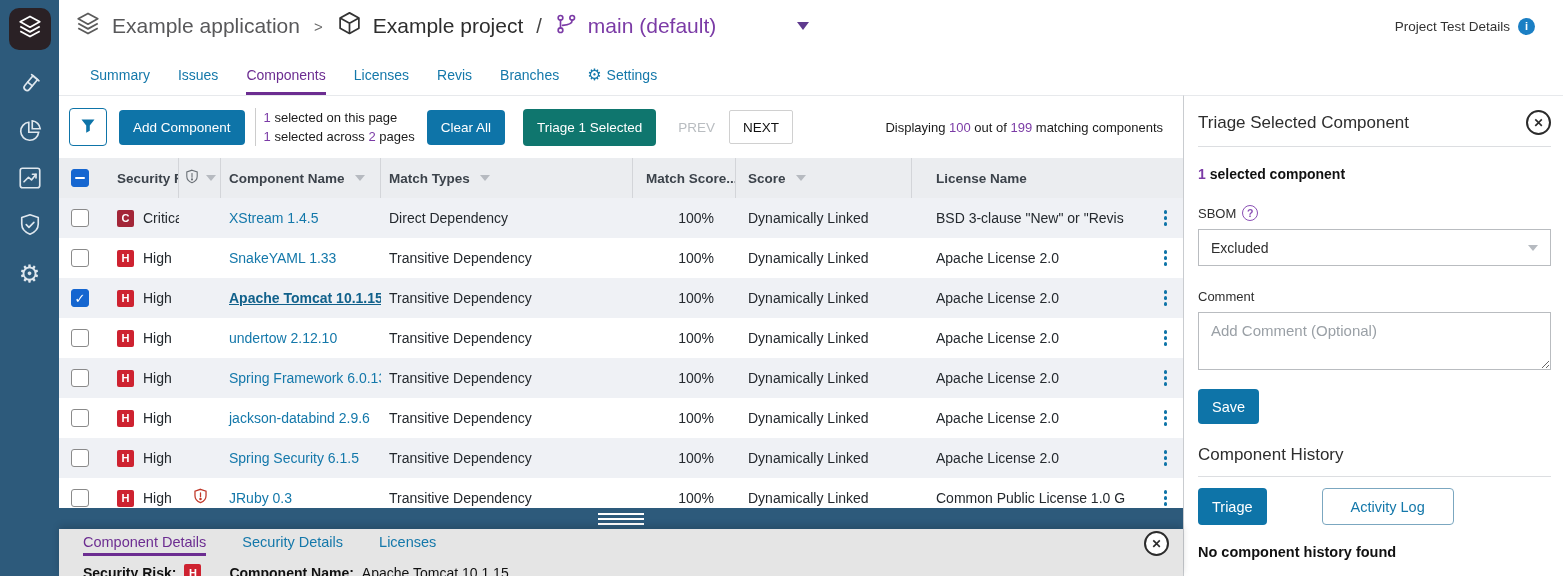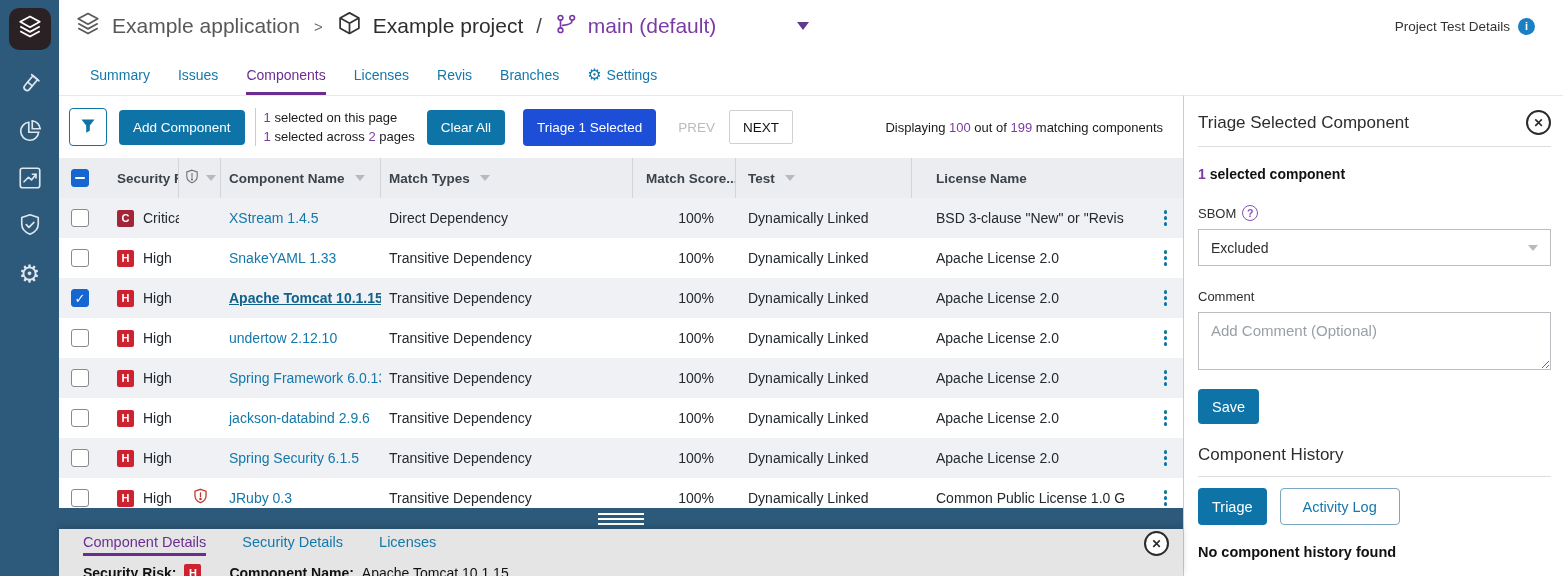--- a/index.html
+++ b/index.html
@@ -34,21 +34,21 @@
   .tab .gear-sm { font-size:16px; line-height:1; }
 
   .body-row { flex:1; display:flex; min-height:0; }
   .content { flex:1; position:relative; min-width:0; background:#fff; border-top:1px solid #e7e9ec; }
 
   
   .toolbar { display:flex; align-items:center; margin:12px 10px 0 10px; height:38px; }
   .filter-btn { width:38px; height:38px; border:1px solid #0e74a8; border-radius:4px; background:#fff; display:flex; align-items:center; justify-content:center; }
   .btn { border:none; border-radius:4px; font-size:13.5px; height:35px; padding:0 14px; display:inline-flex; align-items:center; justify-content:center; white-space:nowrap; font-family:inherit; }
   .btn-teal { background:#0e74a8; color:#fff; }
-  .btn-navy { background:#1d4ed8; color:#fff; height:37px; }
+  .btn-navy { background:#0f766e; color:#fff; height:37px; }
   .vsep { width:1px; height:38px; background:#ccc; margin:0 8px 0 10px; }
   .sel-info { font-size:13px; color:#1b1b1b; line-height:1.5; margin-right:12px; }
   .num { color:#7b3ba6; }
   .prev-lbl { color:#b9bdc1; font-size:13.5px; margin-left:22px; }
   .next-btn { margin-left:14px; border:1px solid #d0d0d0; background:#fff; color:#111; height:34px; padding:0 13px; font-size:13.5px; border-radius:2px; display:inline-flex; align-items:center; }
   .spacer { flex:1; }
   .disp { font-size:13px; color:#1b1b1b; margin-right:10px; white-space:nowrap; }
 
   
   .tbl { margin-top:12px; }
@@ -100,21 +100,21 @@
   .tp-hr { border:none; border-top:1px solid #dcdee1; margin-top:11px; }
   .tp-selected { font-weight:bold; font-size:14px; margin-top:19px; color:#111; }
   .tp-label { font-size:13px; color:#2e2e2e; margin-top:23px; display:flex; align-items:center; gap:6px; }
   .q-badge { width:16px; height:16px; border-radius:50%; border:1.5px solid #8a4fb5; color:#8a4fb5; font-size:10.5px; font-weight:bold; display:flex; align-items:center; justify-content:center; }
   .tp-select { margin-top:8px; height:37px; border:1px solid #b9bcc0; display:flex; align-items:center; justify-content:space-between; padding:0 12px; font-size:14px; color:#2e2e2e; background:#fff; }
   .tp-textarea { margin-top:8px; width:100%; height:58px; border:1px solid #b9bcc0; padding:9px 12px; font-size:15px; font-family:inherit; resize:vertical; color:#333; }
   .tp-textarea::placeholder { color:#9aa0a6; }
   .save-btn { margin-top:15px; font-size:14.5px; height:35px; }
   .tp-h2 { font-size:17px; color:#2e2e2e; margin-top:21px; font-weight:normal; }
   .tp-btnrow { display:flex; gap:13px; margin-top:11px; }
-  .btn-outline { background:#fff; border:1px solid #7ba7c0; color:#1478aa; border-radius:4px; font-size:14.5px; height:37px; padding:0 22px; display:inline-flex; align-items:center; }
+  .btn-outline { background:#fff; border:1px solid #7ba7c0; color:#1478aa; border-radius:4px; font-size:14.5px; height:37px; padding:0 28px; display:inline-flex; align-items:center;margin-left:42px; }
   .triage-btn { height:37px; font-size:14.5px; }
   .tp-empty-title { font-weight:bold; font-size:14.5px; margin-top:19px; color:#111; }
   .tp-empty-sub { font-size:14px; margin-top:14px; color:#2e2e2e; }
 </style>
 </head>
 <body>
 
 <div class="app">
 
   <div class="sidebar">
@@ -281,21 +281,21 @@
                 <span class="caret"></span>
               </div>
             <div class="cell sep c-match">
                 <span>Match Types</span>
                 <span class="caret"></span>
               </div>
             <div class="cell sep" style="padding-left:13px;">
                 <span>Match Score...</span>
               </div>
             <div class="cell sep c-usage">
-                <span>Test</span>
+                <span>Score</span>
                 <span class="caret"></span>
               </div>
             <div class="cell c-lic">
                 <span>License Name</span>
               </div>
             <div class="cell"></div>
           </div>
           <div>
   <div class="tr odd">
     <div class="cell c-check">

